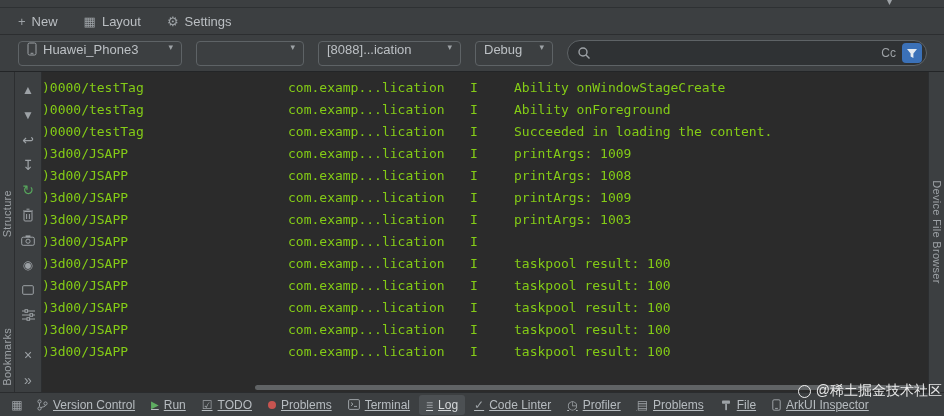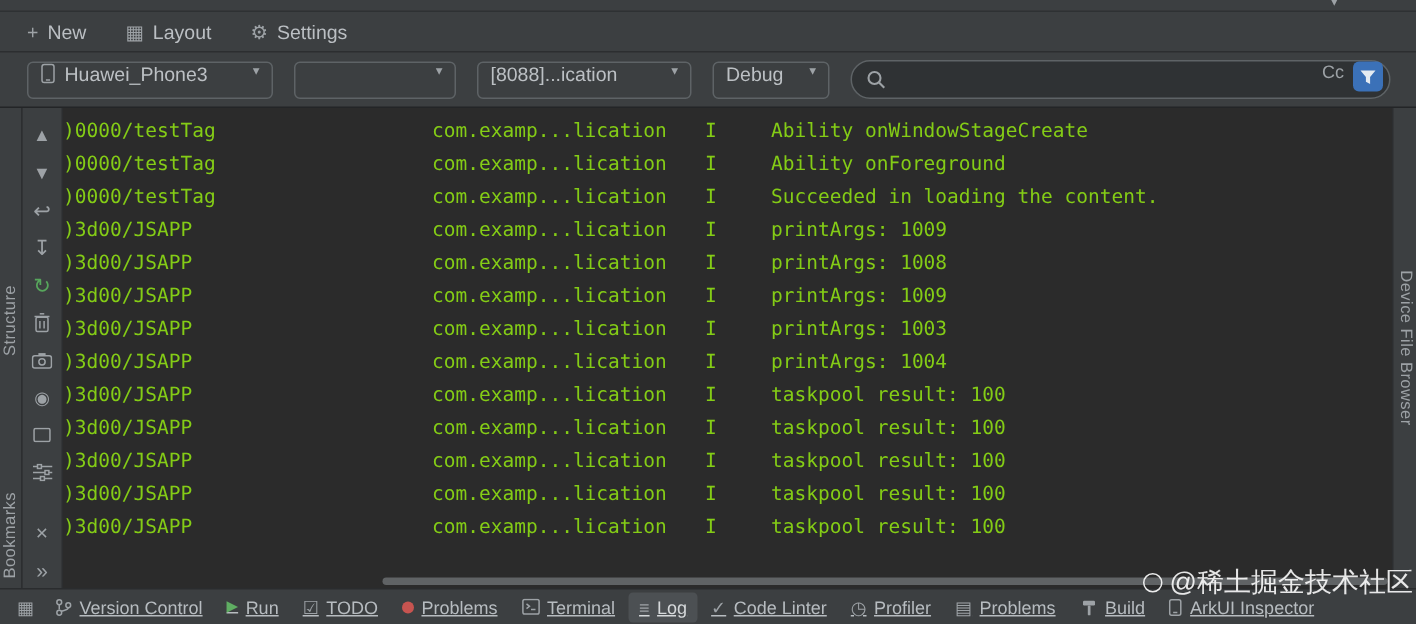--- a/index.html
+++ b/index.html
@@ -11,21 +11,21 @@
   .topstrip .tcaret { position:absolute; right:52px; top:-3px; font-size:10px; color:#9da2a6; line-height:10px; }
 
   .toolbar1 { height:26px; flex:none; background:#3c3f41; display:flex; align-items:center; gap:26px; padding-left:18px; }
   .tb-btn { display:flex; align-items:center; gap:6px; color:#bbbfc3; font-size:13px; cursor:default; }
   .tb-ic { color:#9da2a6; font-size:13px; line-height:1; display:flex; align-items:center; }
 
   .toolbar2 { height:38px; flex:none; background:#3c3f41; border-top:1px solid #2c2e30; border-bottom:1px solid #232527; display:flex; align-items:center; gap:14px; padding:0 18px; }
   .combo { height:25px; border:1px solid #5e6366; border-radius:4px; display:flex; align-items:flex-start; gap:6px; padding:0 8px; color:#bcc0c4; font-size:13px; background:#3c3f41; flex:none; }
   .combo .ccaret { font-size:9px; color:#9da2a6; margin-left:auto; }
   .w-device { width:164px; } .w-app { width:108px; } .w-proc { width:143px; } .w-dbg { width:78px; }
-  .search { height:26px; width:360px; border:1px solid #5e6366; border-radius:13px; background:#2f3234; display:flex; gap:6px; padding:0 4px 0 9px; flex:none; }
+  .search { height:26px; width:360px; border:1px solid #5e6366; border-radius:13px; background:#2f3234; display:flex; align-items:center; gap:6px; padding:0 4px 0 9px; flex:none; }
   .search input { flex:1; min-width:0; background:transparent; border:none; outline:none; color:#d0d4d8; font-size:13px; font-family:inherit; }
   .cc { color:#9da2a6; font-size:12px; flex:none; }
   .filter-btn { width:20px; height:20px; border-radius:4px; background:#3b71b8; display:flex; align-items:center; justify-content:center; flex:none; }
 
   .main { flex:1; min-height:0; display:flex; position:relative; }
   .side-left { width:15px; flex:none; background:#3c3f41; border-right:1px solid #2c2e30; position:relative; }
   .side-right { width:16px; flex:none; background:#3c3f41; border-left:1px solid #2c2e30; position:relative; }
   .vlabel { writing-mode:vertical-rl; font-size:11px; color:#9da2a6; letter-spacing:.3px; position:absolute; left:1px; white-space:nowrap; }
   .vlabel.flip { transform:rotate(180deg); }
   .vl-structure { top:118px; }
@@ -47,21 +47,21 @@
   .hthumb { position:absolute; bottom:2px; left:213px; right:3px; height:5px; background:#606365; border-radius:3px; }
 
   .statusbar { height:24px; flex:none; background:#3c3f41; border-top:1px solid #2a2c2e; display:flex; align-items:center; padding:0 6px; gap:2px; font-size:12px; color:#b7bcc0; }
   .sb-switch { width:22px; display:flex; justify-content:center; color:#9da2a6; font-size:12px; }
   .sb-item { display:flex; align-items:center; gap:5px; padding:0 7px; height:20px; border-radius:3px; white-space:nowrap; cursor:default;text-decoration:underline; }
   .sb-item.selected { background:#4c5053; color:#d6d9db; }
   .sb-ic { display:flex; align-items:center; justify-content:center; color:#9da2a6; font-size:12px; line-height:1; }
   .sb-ic.green { color:#5fad62; font-size:10px; }
   .dot { width:8px; height:8px; border-radius:50%; background:#c75450; display:inline-block; }
 
-  .watermark { position:absolute; right:2px; bottom:16px; display:flex; align-items:center; gap:5px; color:rgba(255,255,255,.88); font-size:18px; z-index:6; }
+  .watermark { position:absolute; right:2px; bottom:16px; display:flex; align-items:center; gap:5px; color:rgba(255,255,255,.88); font-size:14px; z-index:6; }
   .wm-logo { width:13px; height:13px; border-radius:50%; border:1.5px solid rgba(255,255,255,.9); flex:none; }
 </style>
 </head>
 <body>
 
 <div class="window">
 
   <div class="topstrip">
     <span class="tcaret">▾</span>
   </div>
@@ -186,21 +186,21 @@
     </div>
 
     <div class="logpane">
       <div class="logrow"><span class="c-tag">)0000/testTag</span><span class="c-pkg">com.examp...lication</span><span class="c-lvl">I</span><span class="c-msg">Ability onWindowStageCreate</span></div>
       <div class="logrow"><span class="c-tag">)0000/testTag</span><span class="c-pkg">com.examp...lication</span><span class="c-lvl">I</span><span class="c-msg">Ability onForeground</span></div>
       <div class="logrow"><span class="c-tag">)0000/testTag</span><span class="c-pkg">com.examp...lication</span><span class="c-lvl">I</span><span class="c-msg">Succeeded in loading the content.</span></div>
       <div class="logrow"><span class="c-tag">)3d00/JSAPP</span><span class="c-pkg">com.examp...lication</span><span class="c-lvl">I</span><span class="c-msg">printArgs: 1009</span></div>
       <div class="logrow"><span class="c-tag">)3d00/JSAPP</span><span class="c-pkg">com.examp...lication</span><span class="c-lvl">I</span><span class="c-msg">printArgs: 1008</span></div>
       <div class="logrow"><span class="c-tag">)3d00/JSAPP</span><span class="c-pkg">com.examp...lication</span><span class="c-lvl">I</span><span class="c-msg">printArgs: 1009</span></div>
       <div class="logrow"><span class="c-tag">)3d00/JSAPP</span><span class="c-pkg">com.examp...lication</span><span class="c-lvl">I</span><span class="c-msg">printArgs: 1003</span></div>
-      <div class="logrow"><span class="c-tag">)3d00/JSAPP</span><span class="c-pkg">com.examp...lication</span><span class="c-lvl">I</span><span class="c-msg">printArgs: 1004</span></div>
+      <div class="logrow"><span class="c-tag">)3d00/JSAPP</span><span class="c-pkg">com.examp...lication</span><span class="c-lvl">I</span></div>
       <div class="logrow"><span class="c-tag">)3d00/JSAPP</span><span class="c-pkg">com.examp...lication</span><span class="c-lvl">I</span><span class="c-msg">taskpool result: 100</span></div>
       <div class="logrow"><span class="c-tag">)3d00/JSAPP</span><span class="c-pkg">com.examp...lication</span><span class="c-lvl">I</span><span class="c-msg">taskpool result: 100</span></div>
       <div class="logrow"><span class="c-tag">)3d00/JSAPP</span><span class="c-pkg">com.examp...lication</span><span class="c-lvl">I</span><span class="c-msg">taskpool result: 100</span></div>
       <div class="logrow"><span class="c-tag">)3d00/JSAPP</span><span class="c-pkg">com.examp...lication</span><span class="c-lvl">I</span><span class="c-msg">taskpool result: 100</span></div>
       <div class="logrow"><span class="c-tag">)3d00/JSAPP</span><span class="c-pkg">com.examp...lication</span><span class="c-lvl">I</span><span class="c-msg">taskpool result: 100</span></div>
       <div class="hthumb"></div>
     </div>
 
     <div class="side-right">
       <span class="vlabel vl-device">Device File Browser</span>
@@ -261,21 +261,21 @@
       <span class="sb-ic">▤</span>
       <span>Problems</span>
     </div>
     <div class="sb-item">
       <span class="sb-ic">
         <svg width="12" height="12" viewBox="0 0 12 12">
             <rect x="2" y="1.5" width="8" height="3.2" rx="0.8" fill="#9da2a6"></rect>
             <rect x="5.2" y="4.7" width="1.8" height="6.5" rx="0.6" fill="#9da2a6"></rect>
           </svg>
       </span>
-      <span>Build</span>
+      <span>File</span>
     </div>
     <div class="sb-item">
       <span class="sb-ic">
         <svg width="9" height="12" viewBox="0 0 9 12">
             <rect x="0.8" y="0.8" width="7.4" height="10.4" rx="1.3" fill="none" stroke="#9da2a6"></rect>
             <line x1="3.1" y1="9.4" x2="5.9" y2="9.4" stroke="#9da2a6"></line>
           </svg>
       </span>
       <span>ArkUI Inspector</span>
     </div>

